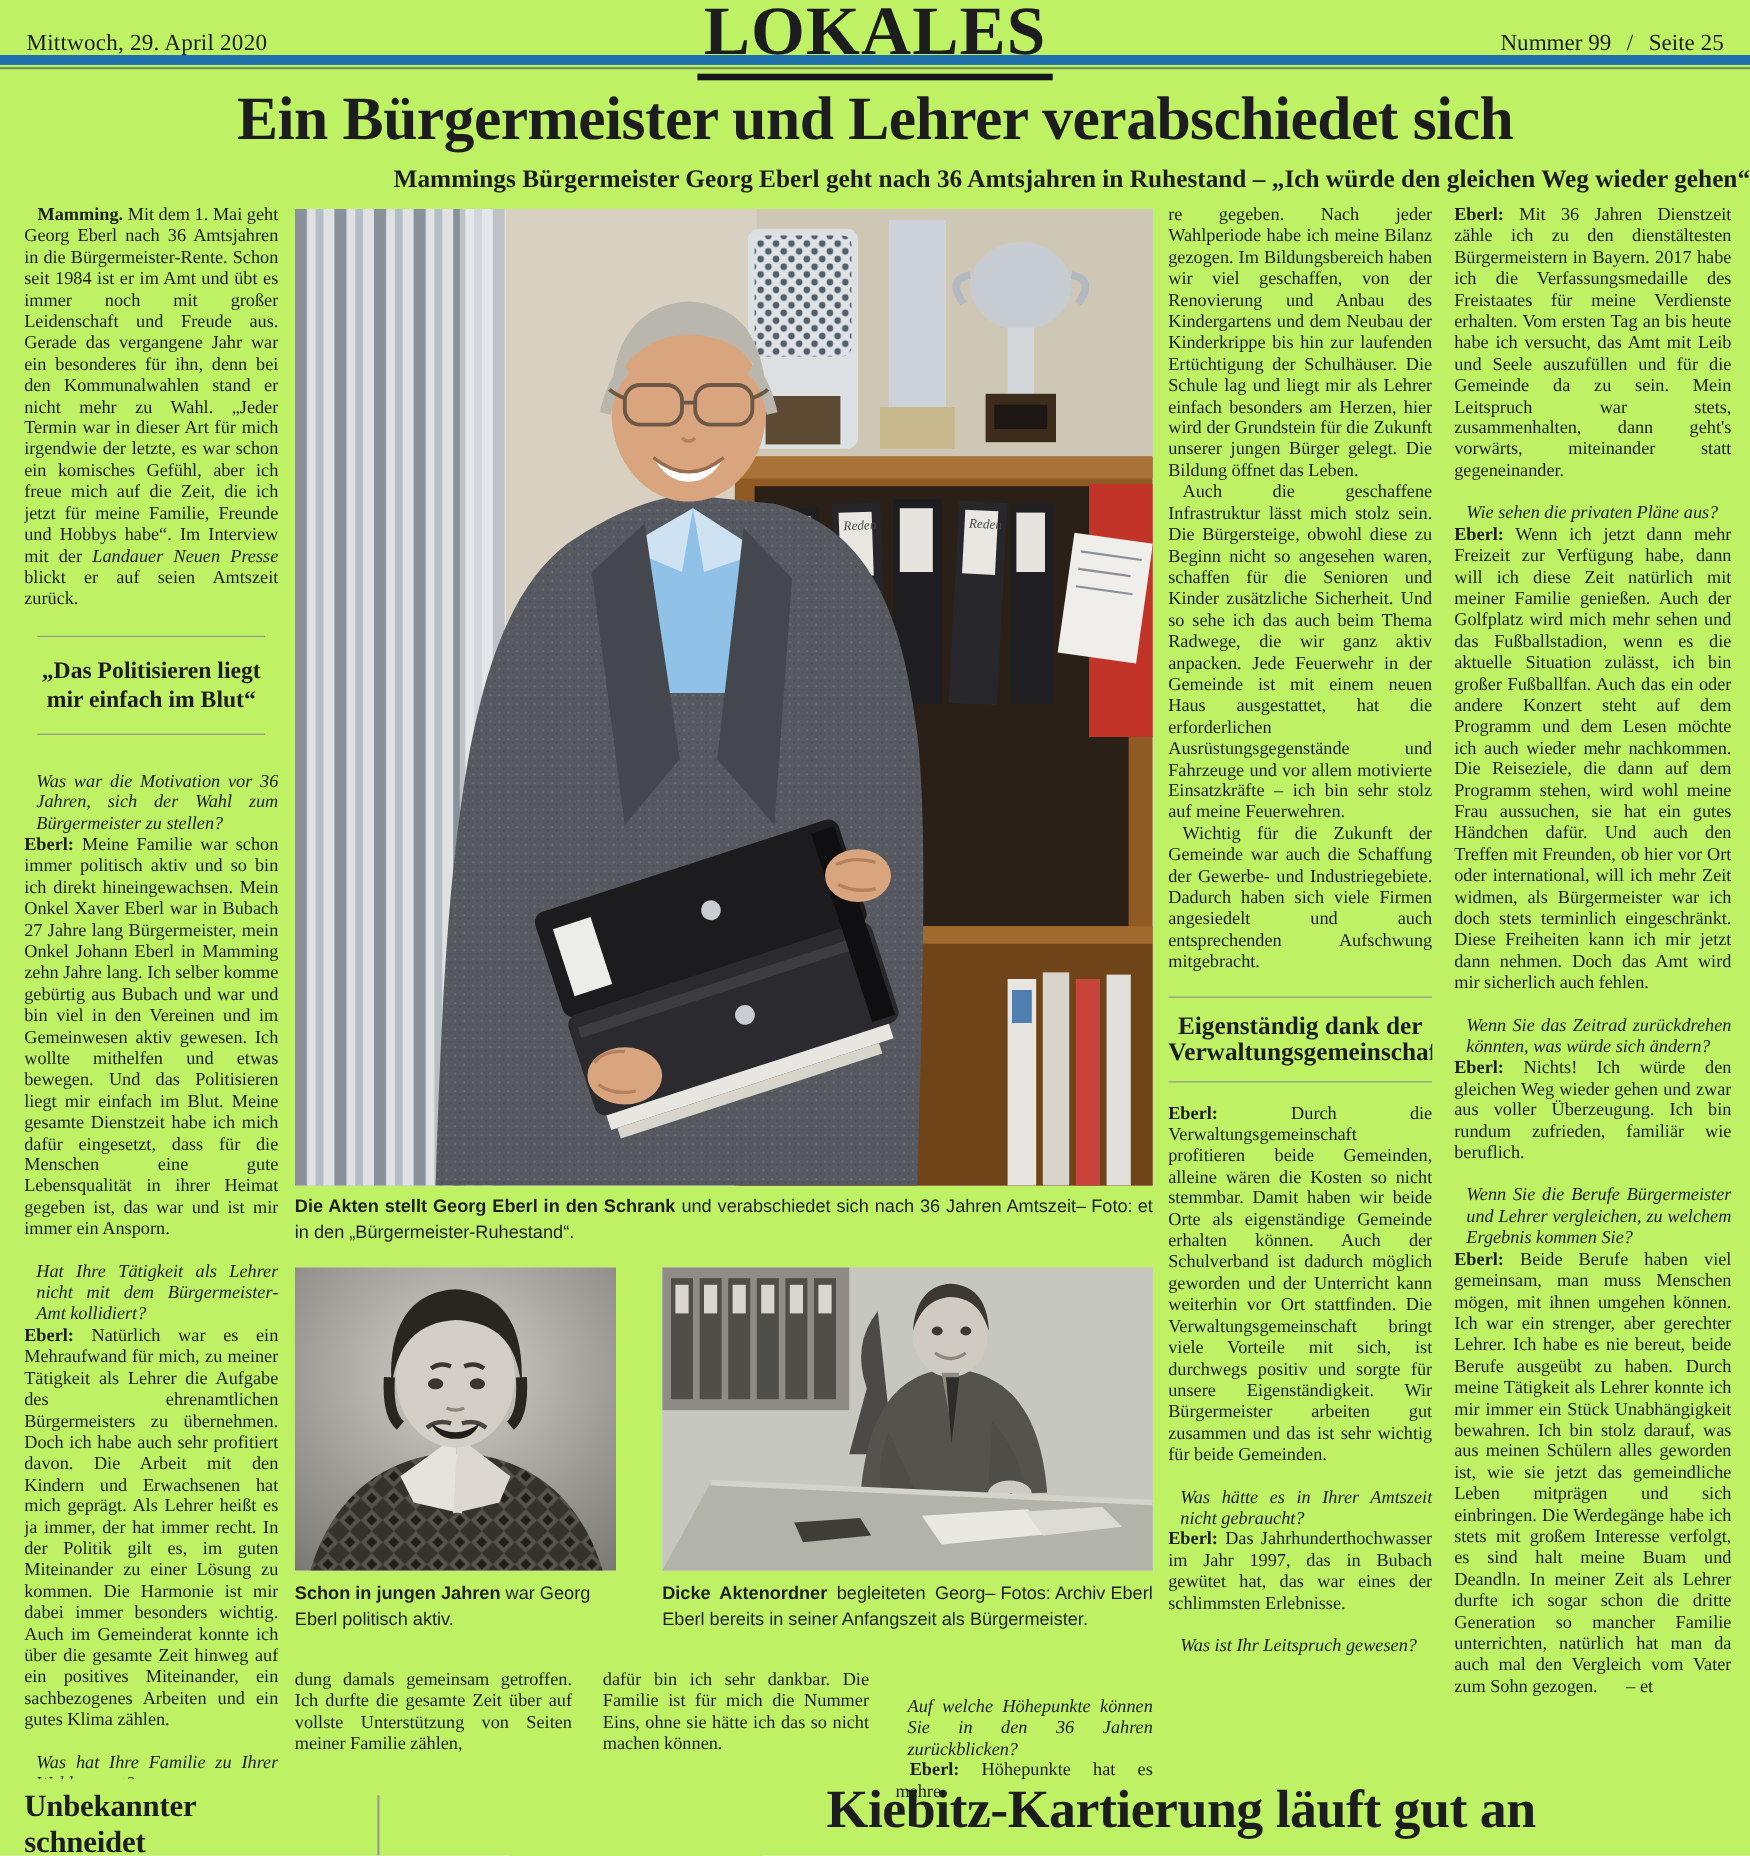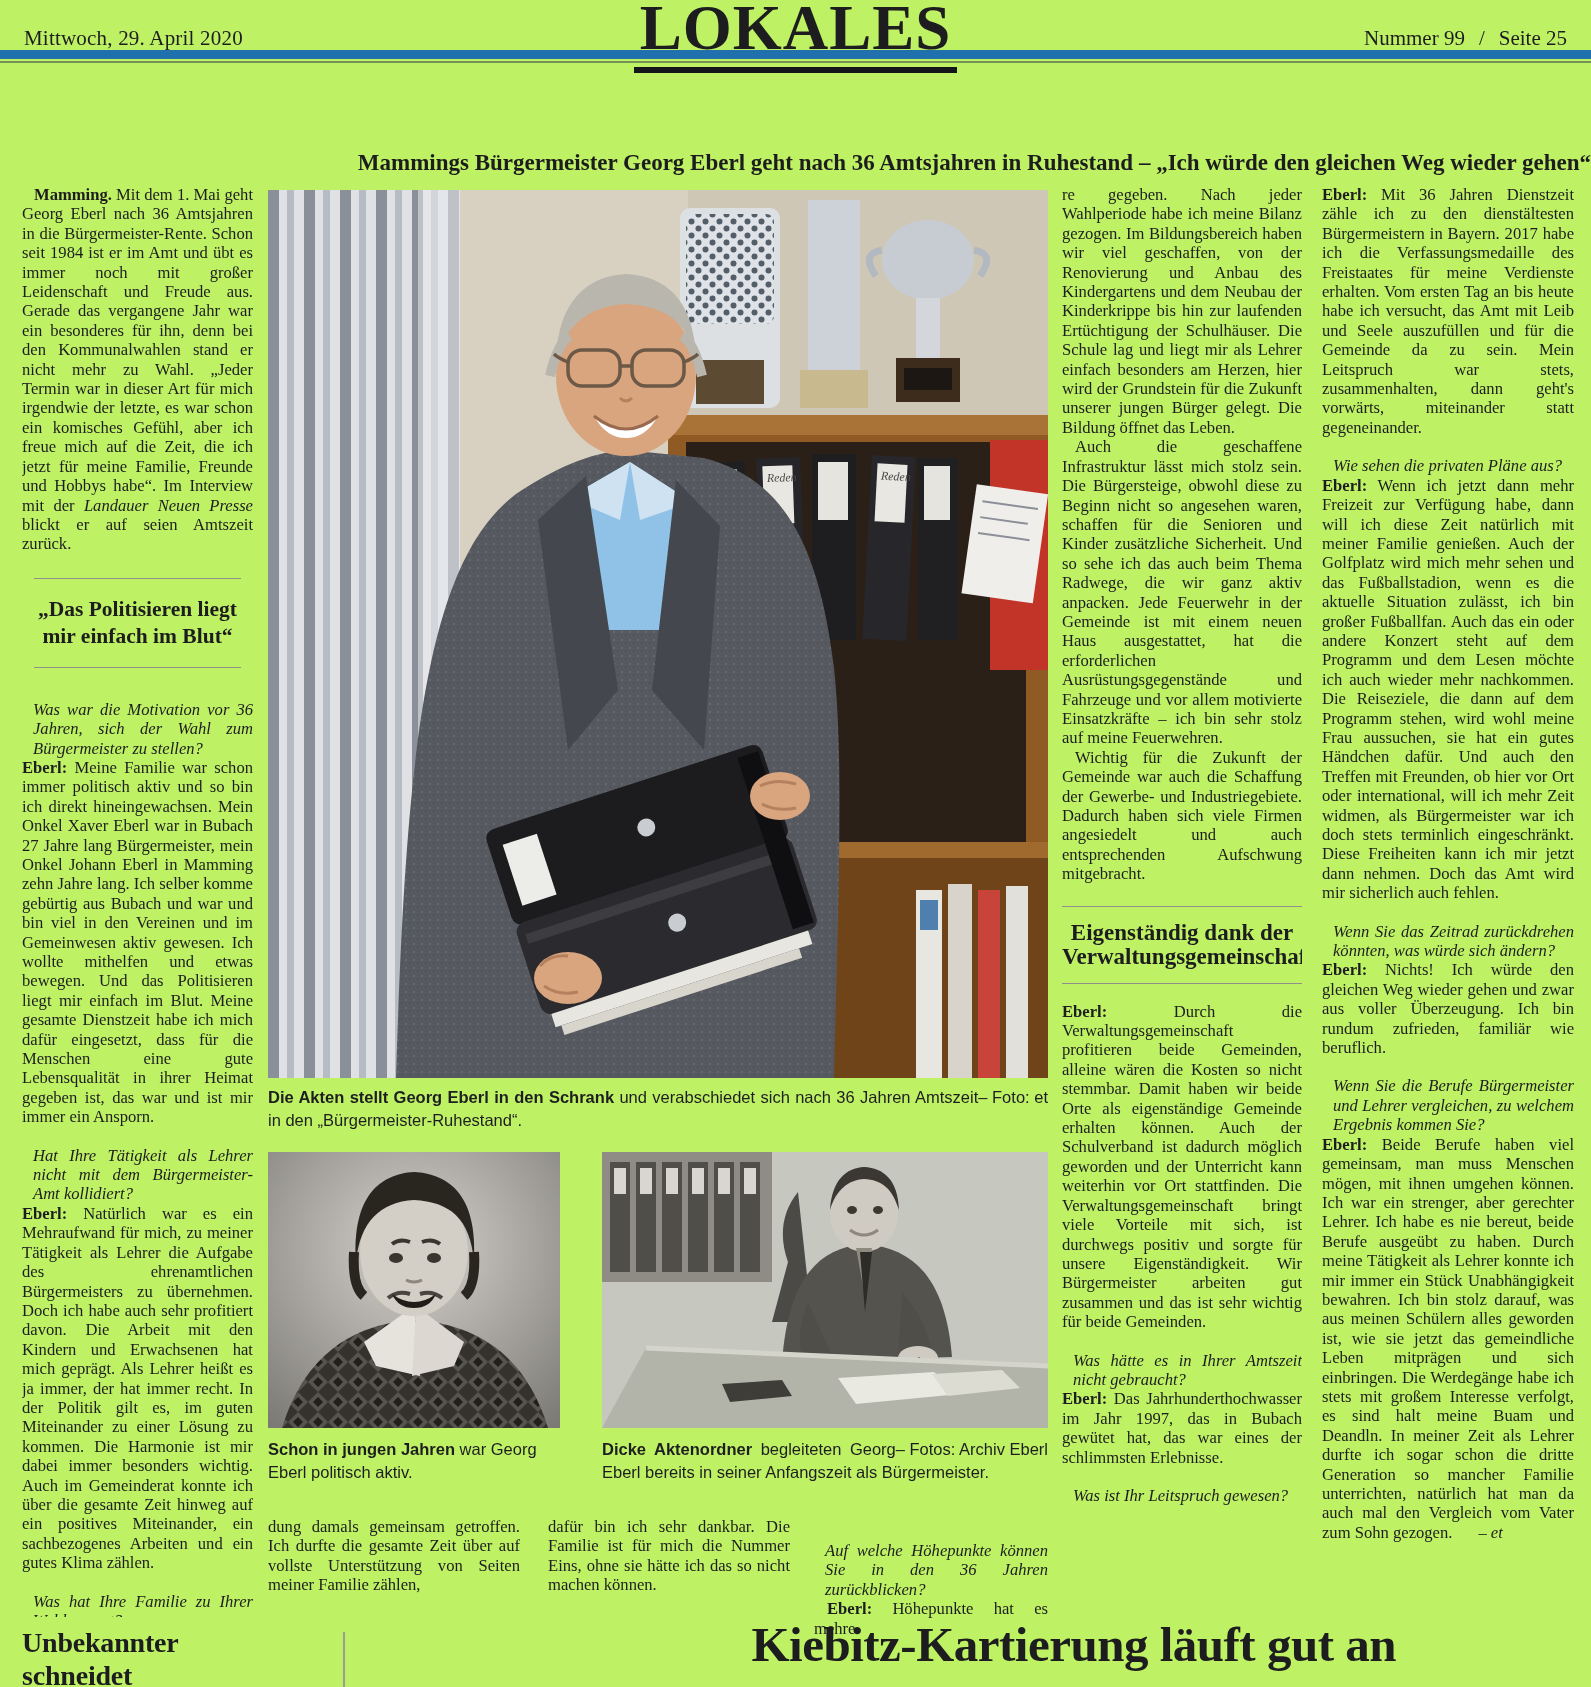--- a/index.html
+++ b/index.html
@@ -24,21 +24,21 @@
        overflow:hidden;hyphens:auto;-webkit-hyphens:auto;}
   .col p{margin:0;}
   .intro{text-indent:12px;}
   .lead{font-weight:bold;}
   .q{font-style:italic;padding-left:11px;margin-top:19px !important;}
   .ind{text-indent:13px;}
   .pullquote{margin:24px auto 32px auto;width:90%;border-top:1.5px solid #8f8f8f;border-bottom:1.5px solid #8f8f8f;
              padding:17px 0;text-align:center;font-weight:bold;font-size:21.5px;line-height:27px;font-style:normal;}
   .subhead2{margin:22px auto 18px auto;width:100%;border-top:1.5px solid #8f8f8f;border-bottom:1.5px solid #8f8f8f;
             padding:14px 0;text-align:center;font-weight:bold;font-size:23px;line-height:24px;}
-  .credit-inline{display:inline-block;padding-left:26px;font-style:italic;}
+  .credit-inline{display:inline-block;padding-left:26px;}
   
   figure{margin:0;padding:0;position:absolute;overflow:hidden;background:#ccc;}
   figure svg{display:block;width:100%;height:100%;}
   .caption{position:absolute;font-family:"Liberation Sans",sans-serif;font-size:16.5px;line-height:23px;
            color:#1e1e20;}
   .caption .credit{float:right;}
   .cap-just{text-align:justify;}
   .mini{position:absolute;font-size:16.6px;line-height:19.4px;text-align:justify;hyphens:auto;}
   .mini p{margin:0;}
   
@@ -56,20 +56,21 @@
   <header>
     <div class="m-date">Mittwoch, 29. April 2020</div>
     <div class="m-issue">
       <span>Nummer 99</span><span class="sep">/</span><span>Seite 25</span>
     </div>
     <div class="rule-blue"></div>
     <div class="rule-thin"></div>
     <div class="m-title"><span>LOKALES</span></div>
   </header>
 
+  <h1 class="headline">Ein Bürgermeister und Lehrer verabschiedet sich</h1>
   <h2 class="subheadline">Mammings Bürgermeister Georg Eberl geht nach 36 Amtsjahren in Ruhestand – „Ich würde den gleichen Weg wieder gehen“</h2>
 
   <section class="col" style="left:22px;width:231px;height:1432px;">
     <p class="intro"><span class="lead">Mamming.</span><span> Mit dem 1. Mai geht Georg Eberl nach 36 Amtsjahren in die Bürgermeister-Rente. Schon seit 1984 ist er im Amt und übt es immer noch mit großer Leidenschaft und Freude aus. Gerade das vergangene Jahr war ein besonderes für ihn, denn bei den Kommunalwahlen stand er nicht mehr zu Wahl. „Jeder Termin war in dieser Art für mich irgendwie der letzte, es war schon ein komisches Gefühl, aber ich freue mich auf die Zeit, die ich jetzt für meine Familie, Freunde und Hobbys habe“. Im Interview mit der </span><em>Landauer Neuen Presse</em><span> blickt er auf seien Amtszeit zurück.</span></p>
     <div class="pullquote">
       <div>„Das Politisieren liegt</div>
       <div>mir einfach im Blut“</div>
     </div>
     <p class="q">Was war die Motivation vor 36 Jahren, sich der Wahl zum Bürgermeister zu stellen?</p>
     <p><span class="lead">Eberl:</span><span> Meine Familie war schon immer politisch aktiv und so bin ich direkt hineingewachsen. Mein Onkel Xaver Eberl war in Bubach 27 Jahre lang Bürgermeister, mein Onkel Johann Eberl in Mamming zehn Jahre lang. Ich selber komme gebürtig aus Bubach und war und bin viel in den Vereinen und im Gemeinwesen aktiv gewesen. Ich wollte mithelfen und etwas bewegen. Und das Politisieren liegt mir einfach im Blut. Meine gesamte Dienstzeit habe ich mich dafür eingesetzt, dass für die Menschen eine gute Lebensqualität in ihrer Heimat gegeben ist, das war und ist mir immer ein Ansporn.</span></p>

